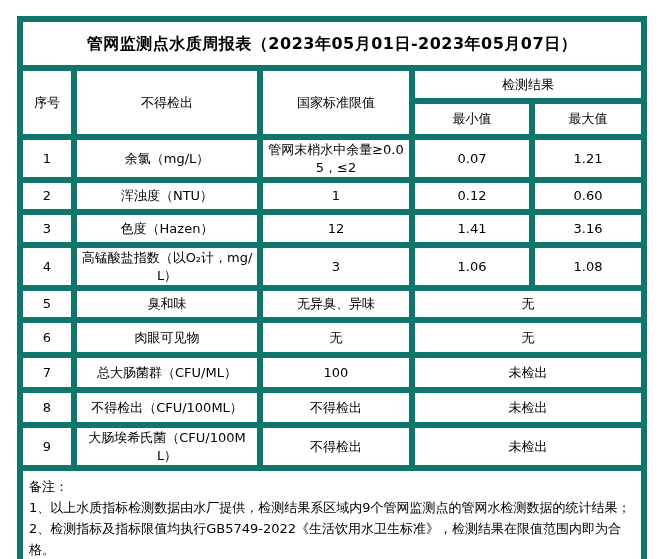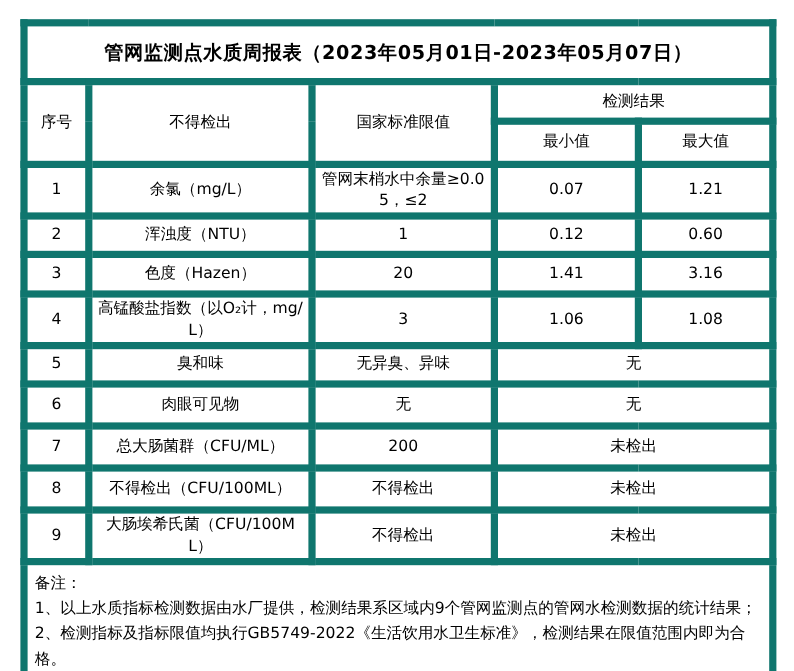--- a/index.html
+++ b/index.html
@@ -100,21 +100,21 @@
     <tr class="row-h32">
       <td>2</td>
       <td>浑浊度（NTU）</td>
       <td>1</td>
       <td>0.12</td>
       <td>0.60</td>
     </tr>
     <tr class="row-h33">
       <td>3</td>
       <td>色度（Hazen）</td>
-      <td>20</td>
+      <td>12</td>
       <td>1.41</td>
       <td>3.16</td>
     </tr>
     <tr class="row-h41">
       <td>4</td>
       <td>高锰酸盐指数（以O₂计，mg/L）</td>
       <td>3</td>
       <td>1.06</td>
       <td>1.08</td>
     </tr>
@@ -126,21 +126,21 @@
     </tr>
     <tr class="row-h35">
       <td>6</td>
       <td>肉眼可见物</td>
       <td>无</td>
       <td colspan="2">无</td>
     </tr>
     <tr class="row-h35">
       <td>7</td>
       <td>总大肠菌群（CFU/ML）</td>
-      <td>200</td>
+      <td>100</td>
       <td colspan="2">未检出</td>
     </tr>
     <tr class="row-h35">
       <td>8</td>
       <td>不得检出（CFU/100ML）</td>
       <td>不得检出</td>
       <td colspan="2">未检出</td>
     </tr>
     <tr class="row-h35">
       <td>9</td>

